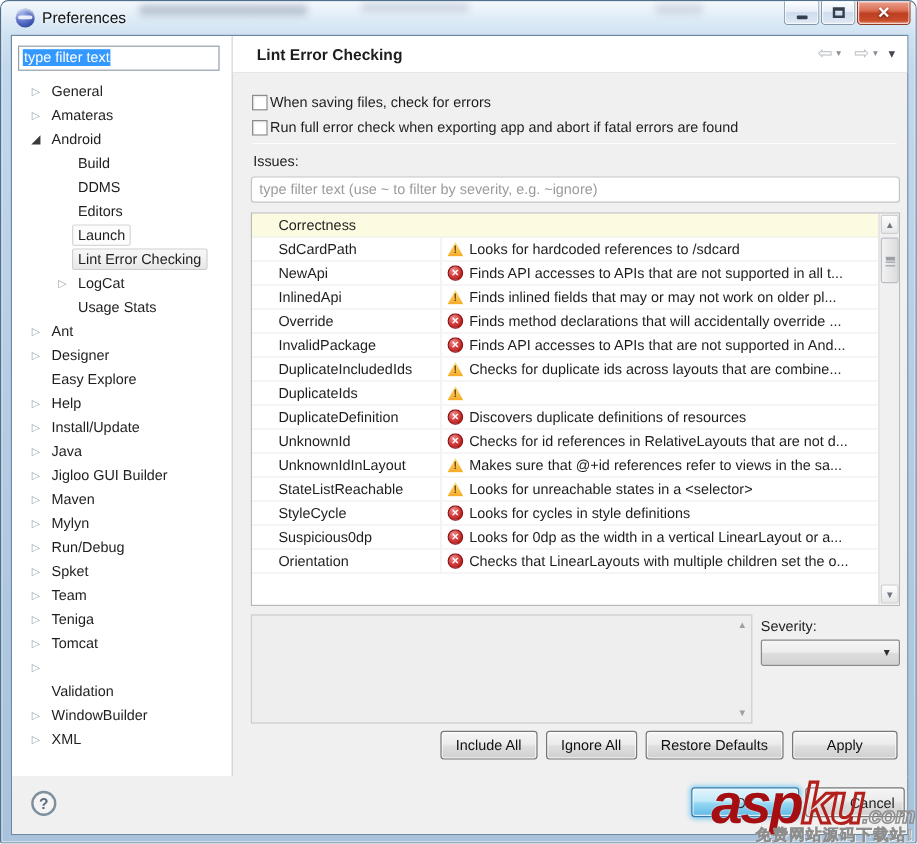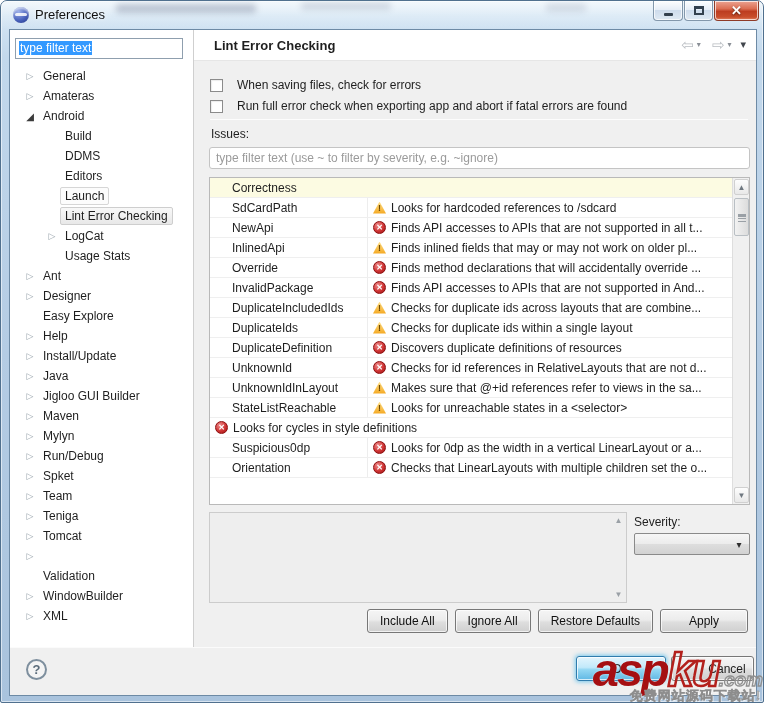--- a/index.html
+++ b/index.html
@@ -59,21 +59,21 @@
   
   .panel-header { position:absolute; left:184px; top:0; right:0; height:31px; background:#fff;
     border-bottom:1px solid #e6e6e6; }
   .panel-title { position:absolute; left:20px; top:8px; font-size:13px; font-weight:bold; }
   .nav-icons { position:absolute; right:10px; top:7px; display:flex; align-items:center; gap:3px; }
   .nav-arrow { font-size:15px; color:#b9bdc2; line-height:1; }
   .nav-caret-sm { font-size:8px; color:#8a8f96; }
   .nav-caret-lg { font-size:11px; color:#41464d; margin-left:6px; }
 
   
-  .cb-row { position:absolute; left:200px; display:flex; align-items:center; gap:14px; }
+  .cb-row { position:absolute; left:200px; display:flex; align-items:center; gap:2px; }
   .checkbox { width:13px; height:13px; background:#fff; border:1px solid #8b8b8b; flex:none;
     box-shadow:inset 1px 1px 1px rgba(0,0,0,.08); }
 
   .sep-line { position:absolute; left:200px; right:8px; height:1px; background:#dadada;
     border-bottom:1px solid #fdfdfd; }
 
   .issues-label { position:absolute; left:201px; top:97px; }
 
   .issues-filter { position:absolute; left:199px; top:117px; width:541px; height:22px;
     border:1px solid #c4c4c4; border-radius:3px; background:#fff; padding:0 6px;
@@ -390,21 +390,20 @@
             <div class="td-id">DuplicateIncludedIds</div>
             <div class="td-name">
               <span class="icon-warning">!</span>
               <span>Checks for duplicate ids across layouts that are combine...</span>
             </div>
           </div>
           <div class="trow">
             <div class="td-id">DuplicateIds</div>
             <div class="td-name">
               <span class="icon-warning">!</span>
-              <span>Checks for duplicate ids within a single layout</span>
             </div>
           </div>
           <div class="trow">
             <div class="td-id">DuplicateDefinition</div>
             <div class="td-name">
               <span class="icon-error">✕</span>
               <span>Discovers duplicate definitions of resources</span>
             </div>
           </div>
           <div class="trow">
@@ -422,20 +421,21 @@
             </div>
           </div>
           <div class="trow">
             <div class="td-id">StateListReachable</div>
             <div class="td-name">
               <span class="icon-warning">!</span>
               <span>Looks for unreachable states in a &lt;selector&gt;</span>
             </div>
           </div>
           <div class="trow">
+            <div class="td-id">StyleCycle</div>
             <div class="td-name">
               <span class="icon-error">✕</span>
               <span>Looks for cycles in style definitions</span>
             </div>
           </div>
           <div class="trow">
             <div class="td-id">Suspicious0dp</div>
             <div class="td-name">
               <span class="icon-error">✕</span>
               <span>Looks for 0dp as the width in a vertical LinearLayout or a...</span>

